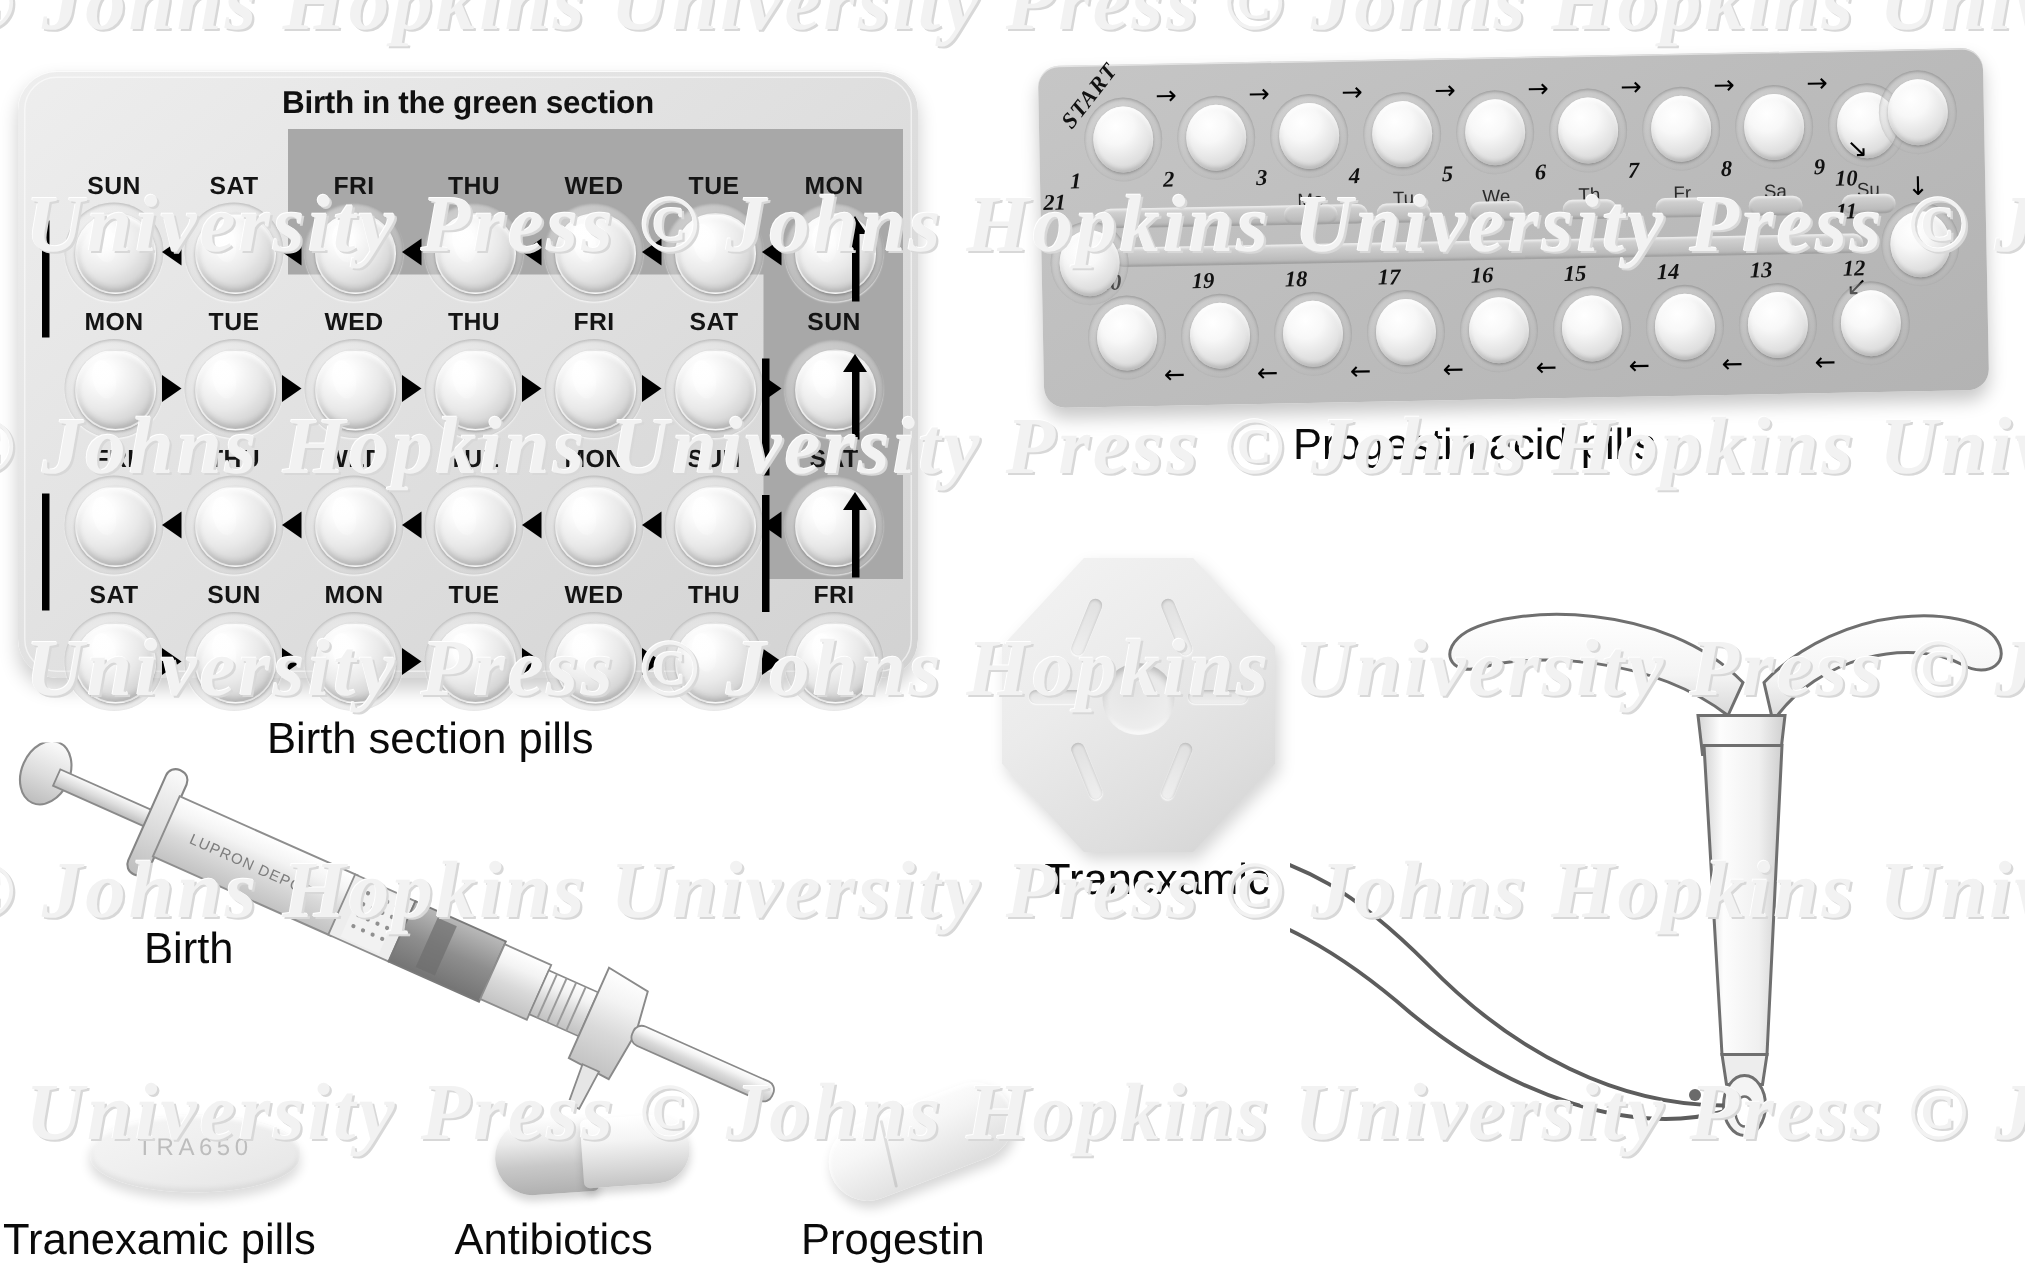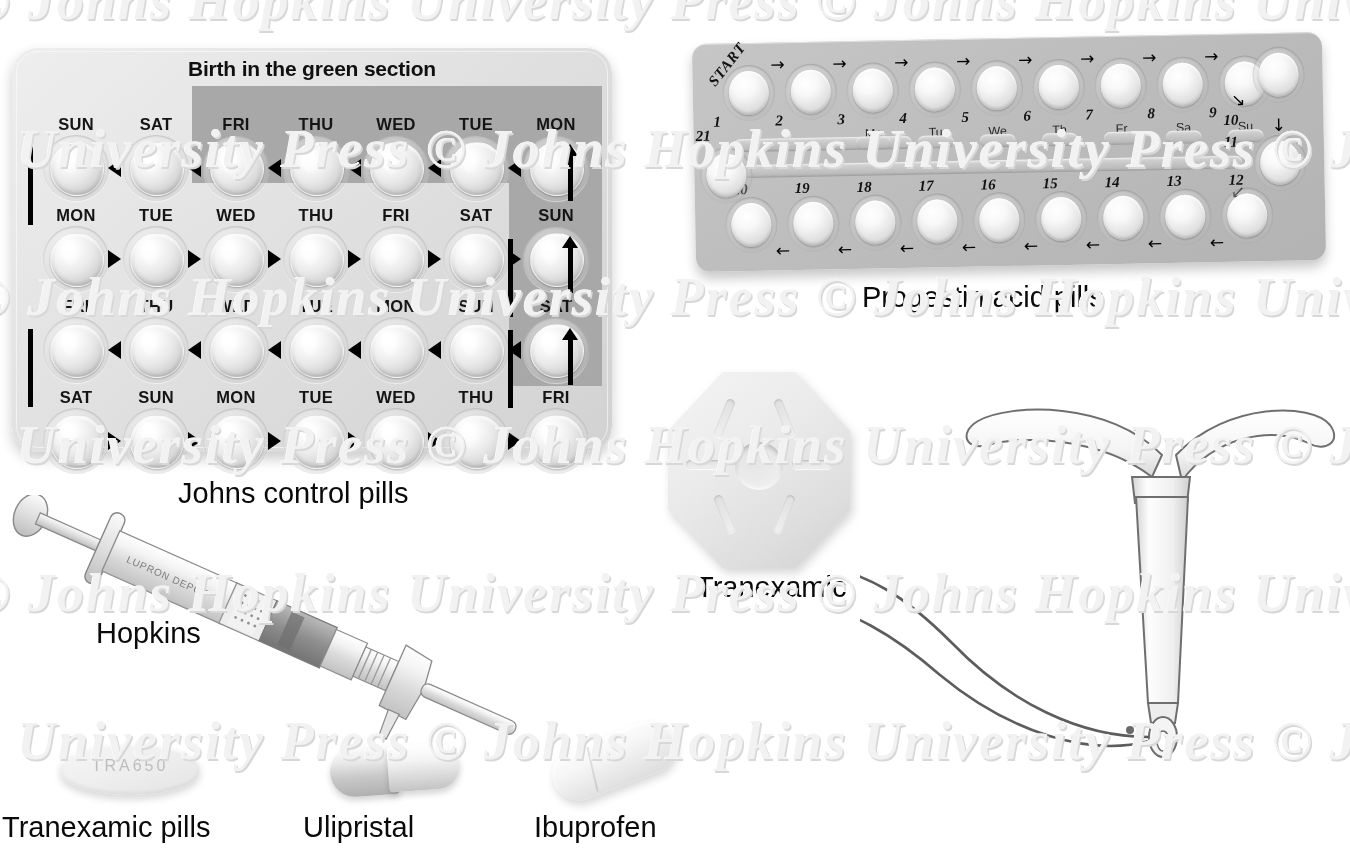--- a/index.html
+++ b/index.html
@@ -324,21 +324,21 @@
         <div class="arrow arr-r" style="left: 496px; top: 385px;"></div>
         <div class="arr-up" style="left: 556px; top: 108px; height: 46px;"></div>
         <div class="arr-up" style="left: 556px; top: 200px; height: 46px;"></div>
         <div class="arr-up" style="left: 556px; top: 292px; height: 46px;"></div>
         <div class="hook" style="left: 16px; top: 100px; width: 26px; height: 78px; border-right: none; border-top: none; border-bottom: none; background: transparent;"></div>
         <div class="hook" style="left: 16px; top: 282px; width: 26px; height: 78px; border-right: none; border-top: none; border-bottom: none; background: transparent;"></div>
         <div class="hook" style="left: 470px; top: 192px; width: 26px; height: 78px; border-left: none; border-top: none; border-bottom: none; background: transparent;"></div>
         <div class="hook" style="left: 470px; top: 283px; width: 26px; height: 78px; border-left: none; border-top: none; border-bottom: none; background: transparent;"></div>
       </div>
   </div>
-  <div class="caption" style="left:178px;top:478px;">Johns control pills</div>
+  <div class="caption" style="left:178px;top:478px;">Birth section pills</div>
 
   <div id="pop-pack">
     <div id="pop-inner">
         <div class="pop-ring" style="left: 30px; top: 22px;"></div>
         <div class="pop-pill" style="left: 36px; top: 28px;"></div>
         <div class="pop-num" style="left: 20px; top: 70px;">1</div>
         <div class="pop-arr" style="left: 78px; top: 14px;">→</div>
         <div class="pop-ring" style="left: 92px; top: 22px;"></div>
         <div class="pop-pill" style="left: 98px; top: 28px;"></div>
         <div class="pop-num" style="left: 82px; top: 70px;">2</div>
@@ -516,21 +516,21 @@
       </g>
 
       <path d="M418 26 L448 30 L452 58 L448 94 L418 92 Z" fill="url(#metalBarrel)" stroke="#8a8a8a" stroke-width="1.3"></path>
       <path d="M428 92 L440 92 L438 120 L430 120 Z" fill="#e6e6e6" stroke="#8a8a8a" stroke-width="1.2"></path>
 
       <rect x="450" y="52" width="102" height="14" rx="6" fill="url(#metalBarrel)" stroke="#8a8a8a" stroke-width="1.2"></rect>
 
       <text x="128" y="64" font-family="Liberation Sans, sans-serif" font-size="10" fill="#7d7d7d" letter-spacing="0.8">LUPRON DEPOT</text>
     </g>
   </svg>
-  <div class="caption" style="left:96px;top:618px;">Hopkins</div>
+  <div class="caption" style="left:96px;top:618px;">Birth</div>
 
   <svg id="iud" viewBox="0 0 480 400">
     <defs>
       <linearGradient id="iudStem" x1="0" y1="0" x2="1" y2="0">
         <stop offset="0%" stop-color="#d5d5d5"></stop>
         <stop offset="25%" stop-color="#fdfdfd"></stop>
         <stop offset="70%" stop-color="#f0f0f0"></stop>
         <stop offset="100%" stop-color="#cfcfcf"></stop>
       </linearGradient>
       <linearGradient id="iudArm" x1="0" y1="0" x2="0" y2="1">
@@ -559,24 +559,24 @@
 
   <div id="tranexamic">
     <div id="tra-imprint">TRA650</div>
   </div>
   <div class="caption" style="left:2px;top:812px;">Tranexamic pills</div>
 
   <div id="antibiotics">
     <div class="cap-left"></div>
     <div class="cap-right"></div>
   </div>
-  <div class="caption" style="left:303px;top:812px;">Ulipristal</div>
+  <div class="caption" style="left:303px;top:812px;">Antibiotics</div>
 
   <div id="ibuprofen"></div>
-  <div class="caption" style="left:534px;top:812px;">Ibuprofen</div>
+  <div class="caption" style="left:534px;top:812px;">Progestin</div>
 
   <div id="watermark">
       <div class="wm-row" style="top: -30px; left: -30px;">© Johns Hopkins University Press   © Johns Hopkins University Press   © Johns Hopkins University Press   </div>
       <div class="wm-row" style="top: 118px; left: -420px;">© Johns Hopkins University Press   © Johns Hopkins University Press   © Johns Hopkins University Press   </div>
       <div class="wm-row" style="top: 266px; left: -30px;">© Johns Hopkins University Press   © Johns Hopkins University Press   © Johns Hopkins University Press   </div>
       <div class="wm-row" style="top: 414px; left: -420px;">© Johns Hopkins University Press   © Johns Hopkins University Press   © Johns Hopkins University Press   </div>
       <div class="wm-row" style="top: 562px; left: -30px;">© Johns Hopkins University Press   © Johns Hopkins University Press   © Johns Hopkins University Press   </div>
       <div class="wm-row" style="top: 710px; left: -420px;">© Johns Hopkins University Press   © Johns Hopkins University Press   © Johns Hopkins University Press   </div>
     </div>
 

